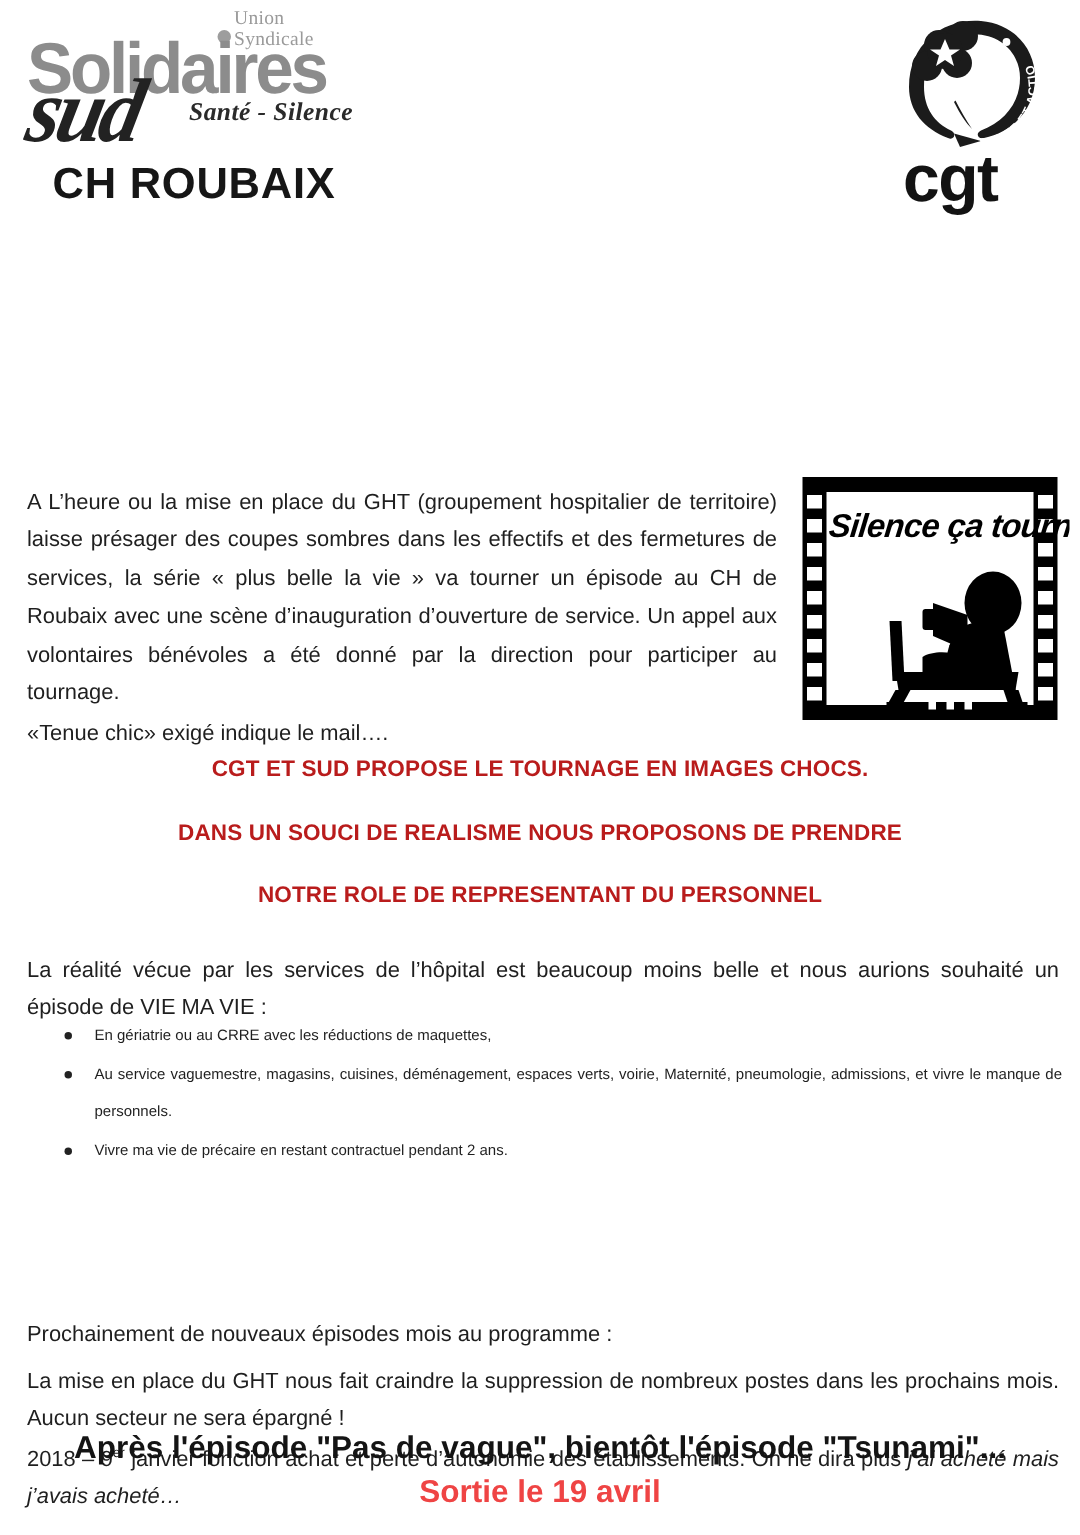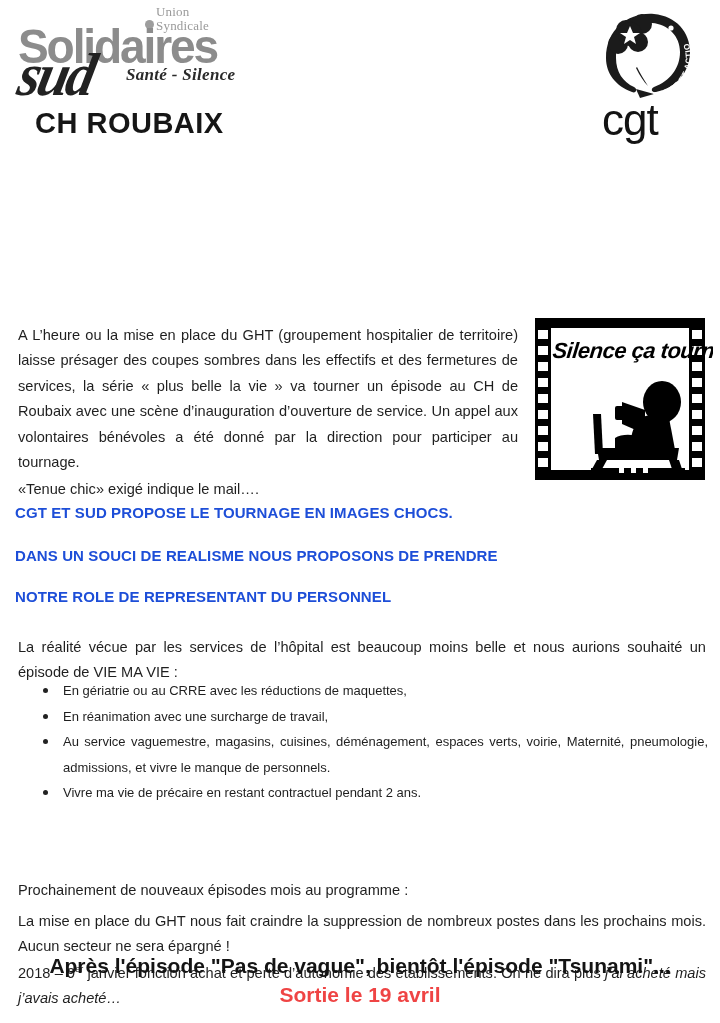--- a/index.html
+++ b/index.html
@@ -135,21 +135,21 @@
     top: 6px;
     width: 112px;
     height: 140px;
   }
   .cgt-mark { position: absolute; left: 0; top: 0; }
   .cgt-word {
     position: absolute;
     left: 10px;
     top: 92px;
     font-family: "Liberation Sans", sans-serif;
-    font-weight: normal;
+    font-weight: bold;
     font-size: 44px;
     line-height: 44px;
     color: #131313;
     letter-spacing: -1px;
   }
 
   
   .content {
     position: relative;
     width: 720px;
@@ -180,25 +180,26 @@
     left: 527px;
     top: 160px;
     width: 186px;
     height: 178px;
   }
 
   .centered-bold {
     position: absolute;
     width: 690px;
     left: 15px;
+    text-align: center;
     font-family: "Liberation Sans", sans-serif;
     font-weight: bold;
     font-size: 15px;
     line-height: 20px;
-    color: #1d4ed8;
+    color: #b91c1c;
     letter-spacing: 0.1px;
   }
   .cb1 { top: 353px; }
   .cb2 { top: 396px; }
   .cb3 { top: 437px; }
 
   .para-after-heads {
     position: absolute;
     left: 18px;
     top: 470px;
@@ -211,21 +212,21 @@
     top: 528px;
     width: 690px;
     margin: 0;
     padding: 0;
     list-style: none;
   }
   .bullets li {
     position: relative;
     padding-left: 45px;
     font-family: "Liberation Sans", sans-serif;
-    font-size: 13px;
+    font-size: 10px;
     line-height: 25.5px;
     color: #1f1f1f;
     text-align: justify;
   }
   .bullets li::before {
     content: "";
     position: absolute;
     left: 25px;
     top: 10px;
     width: 5px;
@@ -404,21 +405,20 @@
   </div>
 
   <div class="centered-bold cb1">CGT ET SUD PROPOSE LE TOURNAGE EN IMAGES CHOCS.</div>
   <div class="centered-bold cb2">DANS UN SOUCI DE REALISME NOUS PROPOSONS DE PRENDRE</div>
   <div class="centered-bold cb3">NOTRE ROLE DE REPRESENTANT DU PERSONNEL</div>
 
   <p class="p para-after-heads">La réalité vécue par les services de l’hôpital est beaucoup moins belle et nous aurions souhaité un épisode de VIE MA VIE :</p>
 
   <ul class="bullets">
     <li>En gériatrie ou au CRRE avec les réductions de maquettes,</li>
-    <li>En réanimation avec une surcharge de travail,</li>
     <li>Au service vaguemestre, magasins, cuisines, déménagement, espaces verts, voirie, Maternité, pneumologie, admissions, et vivre le manque de personnels.</li>
     <li>Vivre ma vie de précaire en restant contractuel pendant 2 ans.</li>
   </ul>
 
   <p class="p tail t1">Prochainement de nouveaux épisodes mois au programme :</p>
   <p class="p tail t2">La mise en place du GHT nous fait craindre la suppression de nombreux postes dans les prochains mois. Aucun secteur ne sera épargné !</p>
 
   <p class="p tail t3"><span>2018 –  9</span><sup>er</sup><span> janvier fonction achat et perte d’autonomie des établissements. On ne dira plus </span><span class="ital">j’ai acheté mais j’avais acheté…</span></p>
 
 </div>

